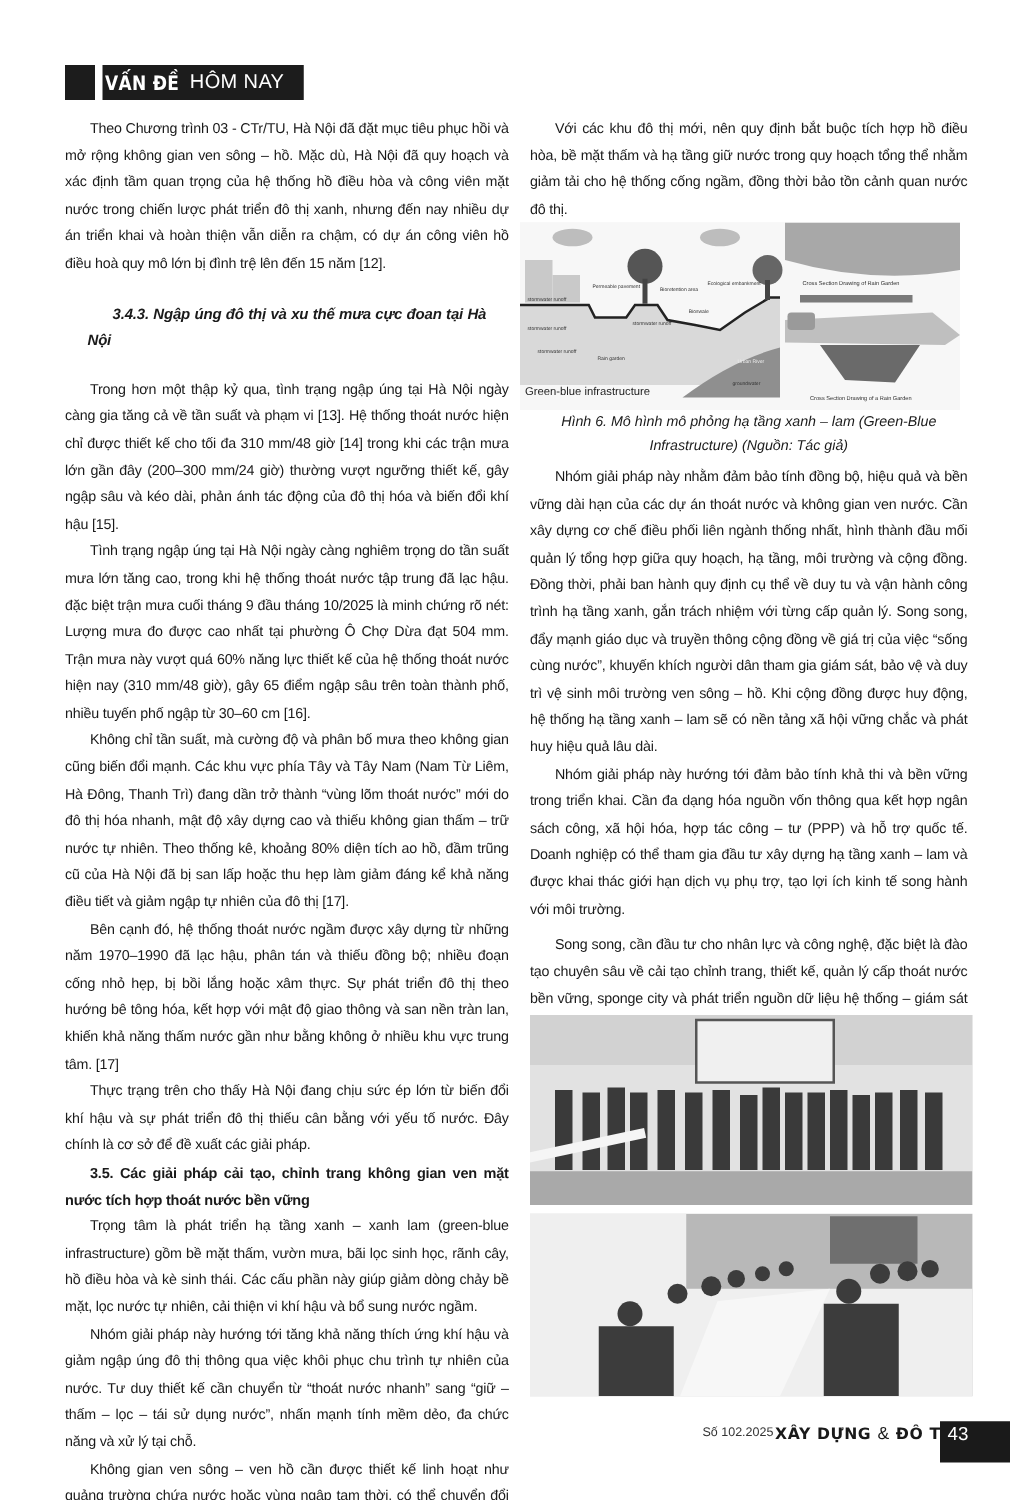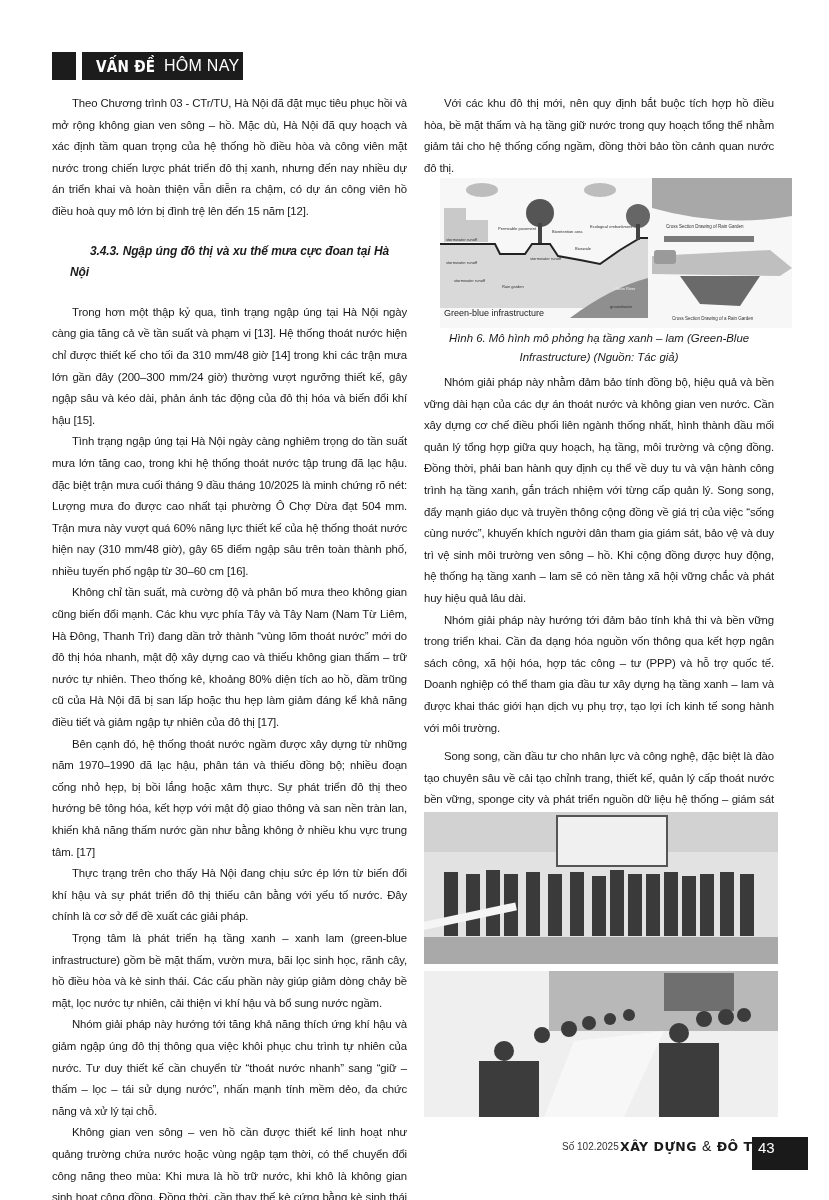--- a/index.html
+++ b/index.html
@@ -1,30 +1,30 @@
 <!DOCTYPE html>
 <html><head>
 <meta charset="utf-8">
 <style>
   html, body { margin: 0; padding: 0; background: #ffffff; }
   body { width: 829px; height: 1200px; position: relative; overflow: hidden; font-family: "DejaVu Sans Condensed", "DejaVu Sans", sans-serif; color: #1a1a1a; }
   .hdr-square { position: absolute; left: 52px; top: 52px; width: 24px; height: 28px; background: #1c1c1c; }
-  .hdr-bar { position: absolute; left: 82px; top: 52px; width: 161px; height: 28px; background: #1c1c1c; color: #fff; display: flex; align-items: center; padding-left: 14px; box-sizing: border-box; font-size: 16px; letter-spacing: 0.3px; }
+  .hdr-bar { position: absolute; left: 82px; top: 52px; width: 161px; height: 28px; background: #1c1c1c; color: #fff; display: flex; align-items: center; padding-left: 2px; box-sizing: border-box; font-size: 16px; letter-spacing: 0.3px; }
   .hdr-bar .b { font-weight: bold; font-family: "DejaVu Sans", sans-serif; transform: scaleX(0.85); transform-origin: left center; display: inline-block; margin-right: -6px; }
   .hdr-bar .r { font-family: "Liberation Sans", sans-serif; font-weight: normal; margin-left: 4px; }
 
   .col { position: absolute; font-size: 11.4px; line-height: 21.6px; text-align: justify; font-family: "Liberation Sans", sans-serif; letter-spacing: -0.15px; }
   .col-left { left: 52px; top: 93px; width: 355px; }
   .col-right { left: 424px; top: 93px; width: 350px; }
   .col p { margin: 0; text-indent: 20px; }
   .col p.noindent { text-indent: 0; }
   .col h3 { margin: 0; font-size: 11.6px; font-weight: bold; text-indent: 20px; line-height: 21.6px; }
   .col h4 { margin: 18px; font-size: 12px; font-weight: bold; font-style: italic; text-indent: 20px; line-height: 21.6px; }
 
-  .figure { position: absolute; left: 440px; top: 178px; width: 352px; height: 150px; background: #f4f4f4; }
+  .figure { position: absolute; left: 416px; top: 178px; width: 352px; height: 150px; background: #f4f4f4; }
   .fig-caption { position: absolute; left: 424px; top: 329px; width: 350px; text-align: center; font-style: italic; font-size: 11.4px; line-height: 19px; font-family: "Liberation Sans", sans-serif; }
 
   .photo1 { position: absolute; left: 424px; top: 812px; width: 354px; height: 152px; background: #d8d8d8; overflow: hidden; }
   .photo2 { position: absolute; left: 424px; top: 971px; width: 354px; height: 146px; background: #cfcfcf; overflow: hidden; }
 
   .footer-issue { position: absolute; left: 562px; top: 1141px; font-size: 10px; font-family: "Liberation Sans", sans-serif; color: #333; }
   .footer-mag { position: absolute; left: 620px; top: 1138px; font-size: 12.5px; font-weight: bold; font-family: "DejaVu Sans", sans-serif; letter-spacing: 0.5px; }
   .footer-mag .amp { font-weight: normal; font-family: "Liberation Sans", sans-serif; font-size: 14px; }
   .footer-page { position: absolute; left: 752px; top: 1137px; width: 56px; height: 33px; background: #1a1a1a; color: #fff; font-family: "Liberation Sans", sans-serif; font-size: 15px; padding-left: 6px; box-sizing: border-box; line-height: 22px; }
 </style>
@@ -38,20 +38,21 @@
 </div>
 
 <div class="col col-left">
   <p>Theo Chương trình 03 - CTr/TU, Hà Nội đã đặt mục tiêu phục hồi và mở rộng không gian ven sông – hồ. Mặc dù, Hà Nội đã quy hoạch và xác định tầm quan trọng của hệ thống hồ điều hòa và công viên mặt nước trong chiến lược phát triển đô thị xanh, nhưng đến nay nhiều dự án triển khai và hoàn thiện vẫn diễn ra chậm, có dự án công viên hồ điều hoà quy mô lớn bị đình trệ lên đến 15 năm [12].</p>
   <h4>3.4.3. Ngập úng đô thị và xu thế mưa cực đoan tại Hà Nội</h4>
   <p>Trong hơn một thập kỷ qua, tình trạng ngập úng tại Hà Nội ngày càng gia tăng cả về tần suất và phạm vi [13]. Hệ thống thoát nước hiện chỉ được thiết kế cho tối đa 310 mm/48 giờ [14] trong khi các trận mưa lớn gần đây (200–300 mm/24 giờ) thường vượt ngưỡng thiết kế, gây ngập sâu và kéo dài, phản ánh tác động của đô thị hóa và biến đổi khí hậu [15].</p>
   <p>Tình trạng ngập úng tại Hà Nội ngày càng nghiêm trọng do tần suất mưa lớn tăng cao, trong khi hệ thống thoát nước tập trung đã lạc hậu. đặc biệt trận mưa cuối tháng 9 đầu tháng 10/2025 là minh chứng rõ nét: Lượng mưa đo được cao nhất tại phường Ô Chợ Dừa đạt 504 mm. Trận mưa này vượt quá 60% năng lực thiết kế của hệ thống thoát nước hiện nay (310 mm/48 giờ), gây 65 điểm ngập sâu trên toàn thành phố, nhiều tuyến phố ngập từ 30–60 cm [16].</p>
   <p>Không chỉ tần suất, mà cường độ và phân bố mưa theo không gian cũng biến đổi mạnh. Các khu vực phía Tây và Tây Nam (Nam Từ Liêm, Hà Đông, Thanh Trì) đang dần trở thành “vùng lõm thoát nước” mới do đô thị hóa nhanh, mật độ xây dựng cao và thiếu không gian thấm – trữ nước tự nhiên. Theo thống kê, khoảng 80% diện tích ao hồ, đầm trũng cũ của Hà Nội đã bị san lấp hoặc thu hẹp làm giảm đáng kể khả năng điều tiết và giảm ngập tự nhiên của đô thị [17].</p>
   <p>Bên cạnh đó, hệ thống thoát nước ngầm được xây dựng từ những năm 1970–1990 đã lạc hậu, phân tán và thiếu đồng bộ; nhiều đoạn cống nhỏ hẹp, bị bồi lắng hoặc xâm thực. Sự phát triển đô thị theo hướng bê tông hóa, kết hợp với mật độ giao thông và san nền tràn lan, khiến khả năng thấm nước gần như bằng không ở nhiều khu vực trung tâm. [17]</p>
   <p>Thực trạng trên cho thấy Hà Nội đang chịu sức ép lớn từ biến đổi khí hậu và sự phát triển đô thị thiếu cân bằng với yếu tố nước. Đây chính là cơ sở để đề xuất các giải pháp.</p>
+  <h3>3.5. Các giải pháp cải tạo, chỉnh trang không gian ven mặt nước tích hợp thoát nước bền vững</h3>
   <p>Trọng tâm là phát triển hạ tầng xanh – xanh lam (green-blue infrastructure) gồm bề mặt thấm, vườn mưa, bãi lọc sinh học, rãnh cây, hồ điều hòa và kè sinh thái. Các cấu phần này giúp giảm dòng chảy bề mặt, lọc nước tự nhiên, cải thiện vi khí hậu và bổ sung nước ngầm.</p>
   <p>Nhóm giải pháp này hướng tới tăng khả năng thích ứng khí hậu và giảm ngập úng đô thị thông qua việc khôi phục chu trình tự nhiên của nước. Tư duy thiết kế cần chuyển từ “thoát nước nhanh” sang “giữ – thấm – lọc – tái sử dụng nước”, nhấn mạnh tính mềm dẻo, đa chức năng và xử lý tại chỗ.</p>
   <p>Không gian ven sông – ven hồ cần được thiết kế linh hoạt như quảng trường chứa nước hoặc vùng ngập tạm thời, có thể chuyển đổi công năng theo mùa: Khi mưa là hồ trữ nước, khi khô là không gian sinh hoạt cộng đồng. Đồng thời, cần thay thế kè cứng bằng kè sinh thái kết hợp thực vật thủy sinh để ổn định bờ, tăng khả năng tự lọc và cải thiện cảnh quan.</p>
 </div>
 
 <div class="col col-right">
   <p>Với các khu đô thị mới, nên quy định bắt buộc tích hợp hồ điều hòa, bề mặt thấm và hạ tầng giữ nước trong quy hoạch tổng thể nhằm giảm tải cho hệ thống cống ngầm, đồng thời bảo tồn cảnh quan nước đô thị.</p>
 </div>
 
 <div class="figure">

